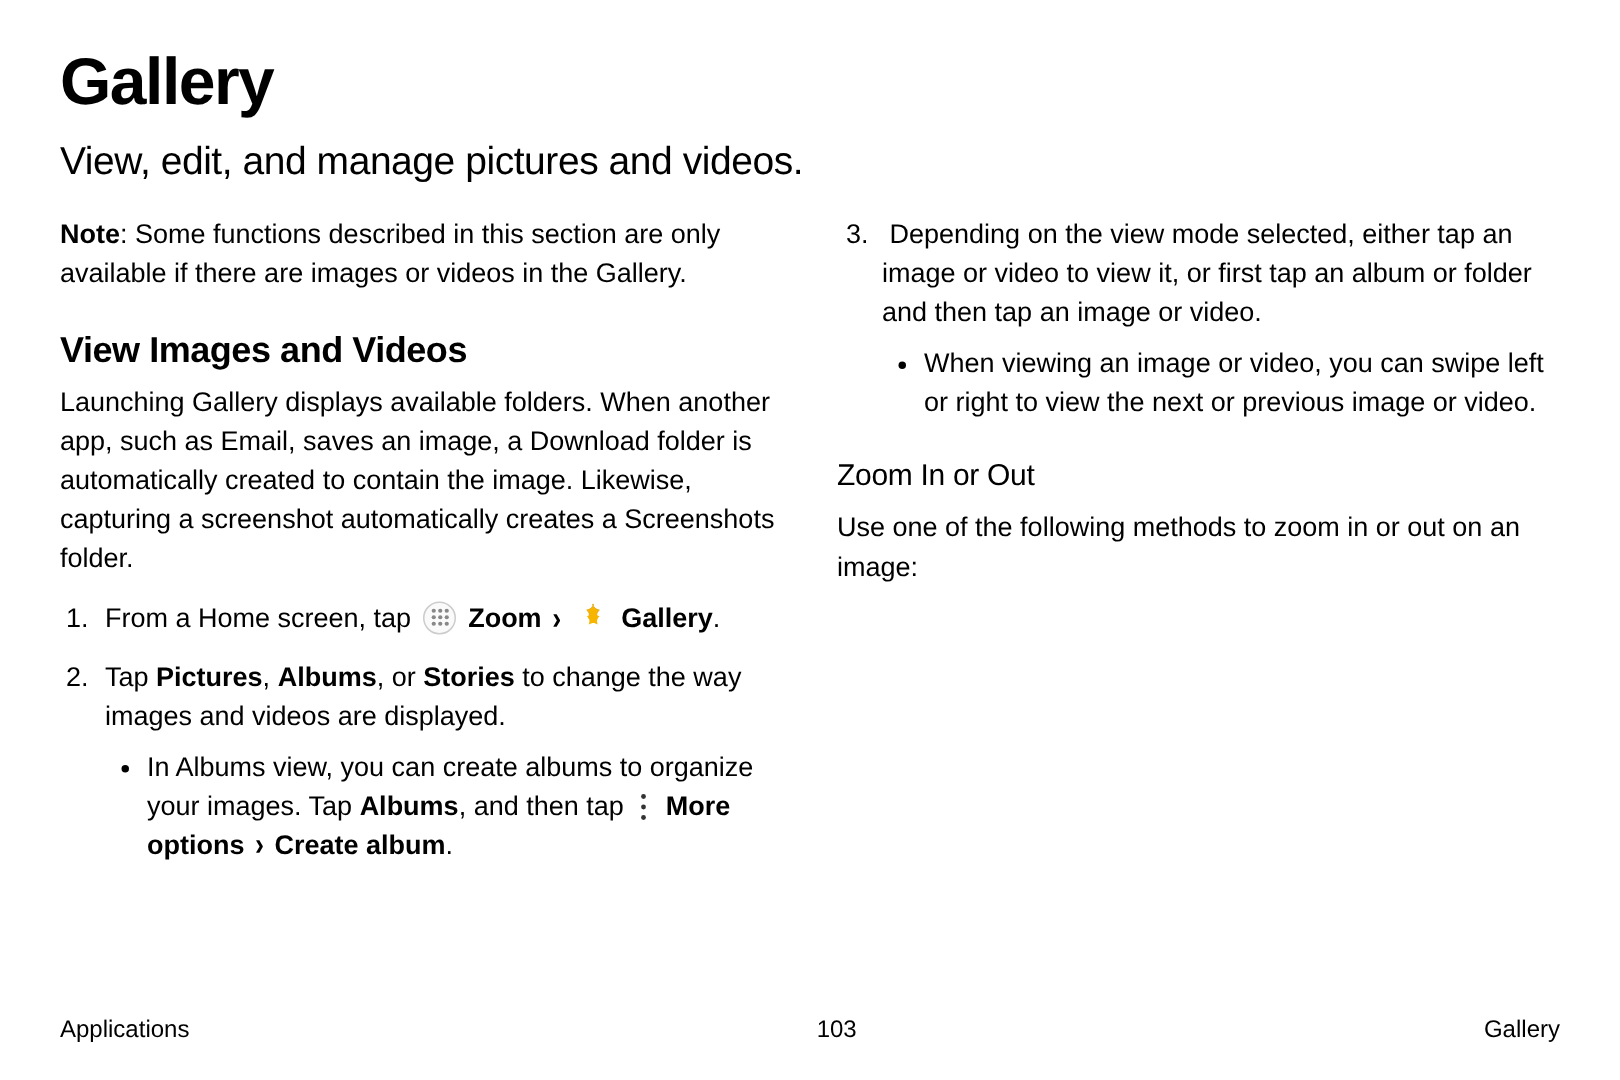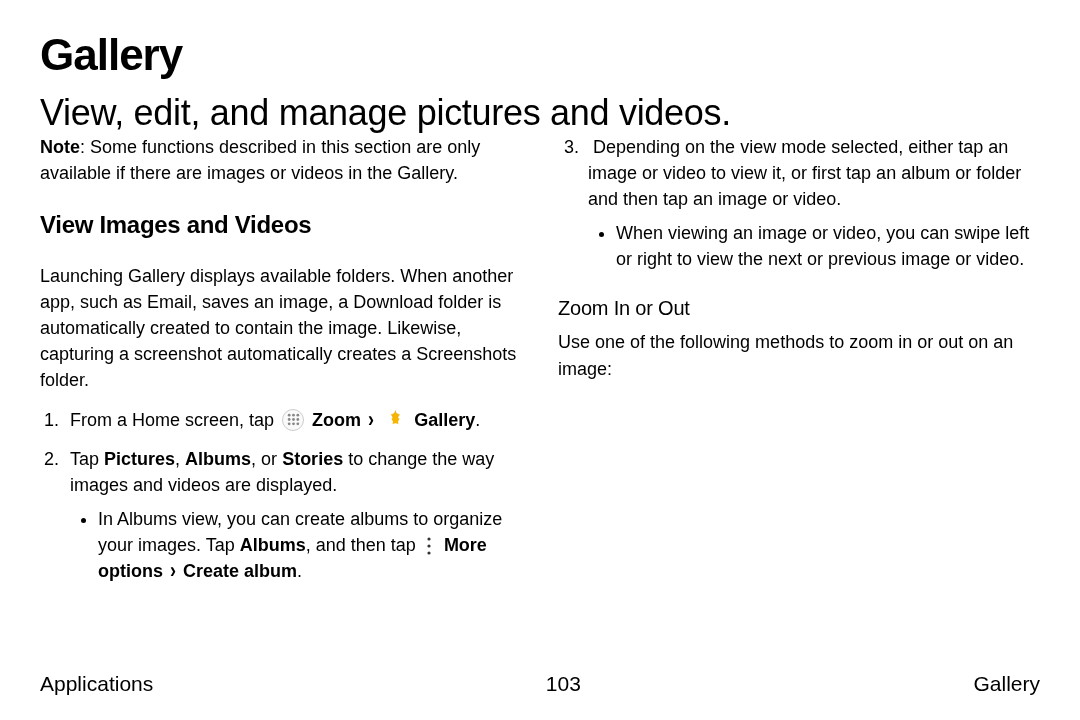--- a/index.html
+++ b/index.html
@@ -12,39 +12,40 @@
     position: relative;
     padding: 30px 40px 0 40px;
   }
   .title {
     font-size: 44px;
     font-weight: 900;
     letter-spacing: -1px;
     margin-bottom: 12px;
   }
   .subtitle {
-    font-size: 36px;
+    font-size: 26px;
     font-weight: 400;
+    margin-bottom: 20px;
     letter-spacing: -0.3px;
   }
   .columns {
     display: flex;
     gap: 36px;
   }
   .col {
     flex: 1;
     font-size: 18px;
     line-height: 1.45;
   }
   .note { margin-bottom: 22px; }
   .note .bold { font-weight: 700; }
   .h2 {
     font-size: 24px;
     font-weight: 700;
-    margin-bottom: 20px;
+    margin-bottom: 3px;
     letter-spacing: -0.3px;
   }
   .h3 {
     font-size: 20px;
     font-weight: 400;
     margin-bottom: 6px;
     margin-top: 22px;
     letter-spacing: -0.2px;
   }
   .para { margin-bottom: 14px; }
@@ -81,21 +82,21 @@
   .more-icon svg { width: 4px; height: 18px; }
   .bold { font-weight: 700; }
   .chev { font-weight: 700; display:inline-block; transform: scaleY(1.2); margin: 0 2px;}
   .footer {
     position: absolute;
     bottom: 24px;
     left: 40px;
     right: 40px;
     display: flex;
     justify-content: space-between;
-    font-size: 21px;
+    font-size: 16px;
   }
   ol.steps.continue { counter-reset: step 2; list-style: none; padding-left: 24px;}
   ol.steps.continue > li::before { counter-increment: step; content: counter(step) "."; margin-left:-24px; display:inline-block; width:24px;}
 </style>
 </head>
 <body>
 
 <div class="title">Gallery</div>
 <div class="subtitle">View, edit, and manage pictures and videos.</div>
 

